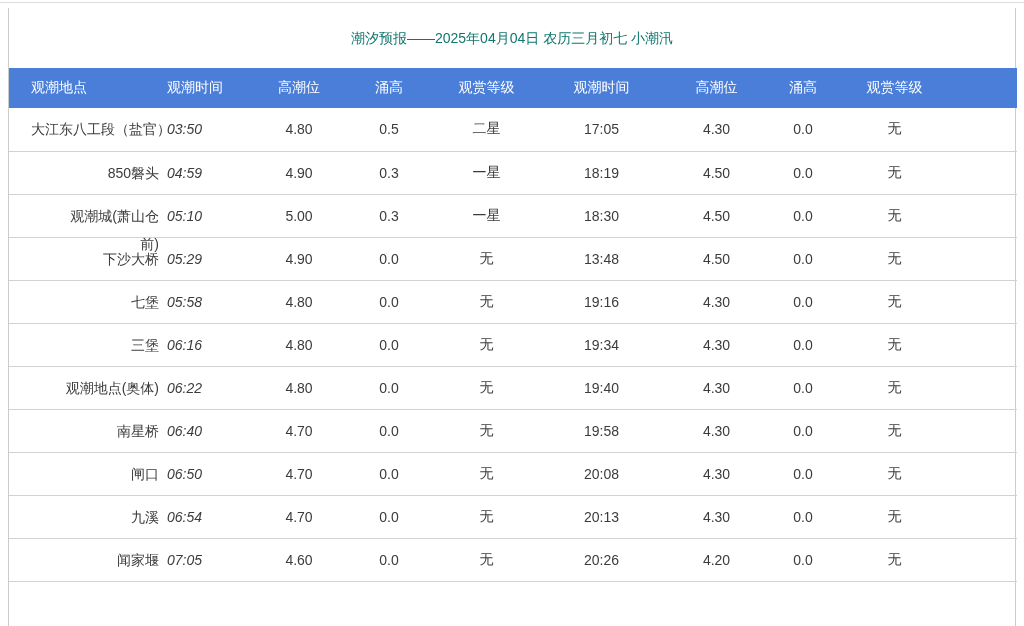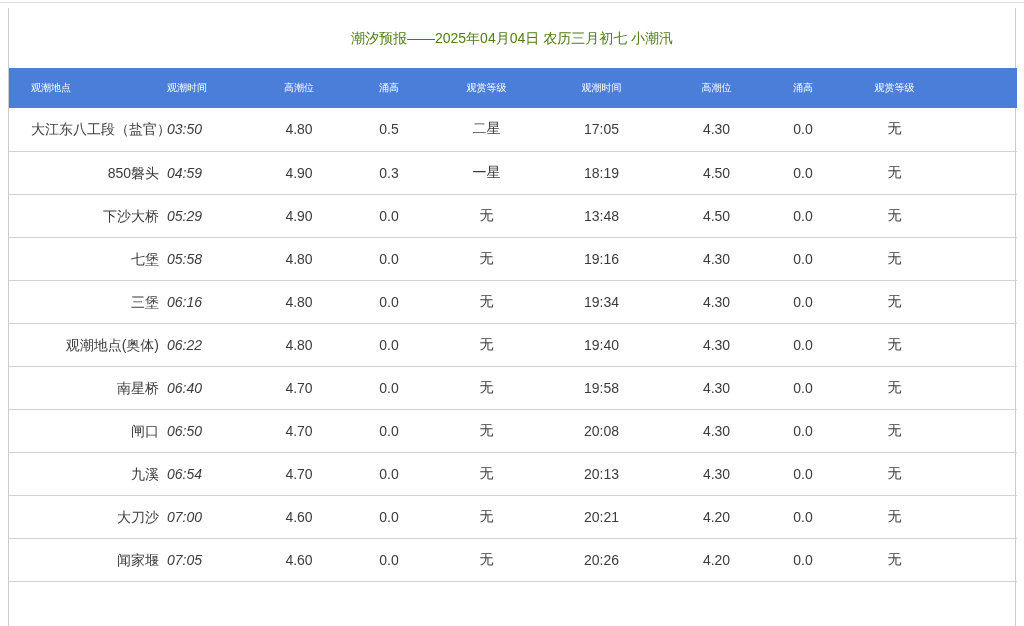--- a/index.html
+++ b/index.html
@@ -13,26 +13,26 @@
   .container {
     margin: 5px 8px 0 8px;
     border-left: 1px solid #cccccc;
     border-right: 1px solid #cccccc;
     min-height: 640px;
     background: #fff;
   }
   .title {
     height: 60px; line-height: 60px;
     text-align: center;
-    font-size: 14px; color: #4d7c0f;
+    font-size: 14px; color: #0f766e;
   }
   table { width: 100%; border-collapse: collapse; table-layout: fixed; }
   thead tr { background: #4a7ed9; height: 40px; }
   th {
-    color: #ffffff; font-weight: normal; font-size: 10px;
+    color: #ffffff; font-weight: normal; font-size: 14px;
     text-align: center; vertical-align: middle;
   }
   tbody td {
     height: 43px; font-size: 14px; color: #3b3b3b;
     border-bottom: 1px solid #d2d2d2;
     text-align: center; vertical-align: middle;
     overflow: visible;
   }
   
   .w0 { width: 150px; } .w1 { width: 105px; font-style: italic; } .w2 { width: 70px; }
@@ -106,20 +106,35 @@
             <td class="c3 w3">0.3</td>
             <td class="c4 w4">一星</td>
             <td class="c5 w5">18:19</td>
             <td class="c6 w6">4.50</td>
             <td class="c7 w7">0.0</td>
             <td class="c8 w8">无</td>
             <td class="c9 w9"></td>
           </tr>
           <tr>
             <td class="c0 w0">
+              <div class="loc-inner">观潮城(萧山仓
+前)</div>
+            </td>
+            <td class="c1 w1">05:10</td>
+            <td class="c2 w2">5.00</td>
+            <td class="c3 w3">0.3</td>
+            <td class="c4 w4">一星</td>
+            <td class="c5 w5">18:30</td>
+            <td class="c6 w6">4.50</td>
+            <td class="c7 w7">0.0</td>
+            <td class="c8 w8">无</td>
+            <td class="c9 w9"></td>
+          </tr>
+          <tr>
+            <td class="c0 w0">
               <div class="loc-inner">下沙大桥</div>
             </td>
             <td class="c1 w1">05:29</td>
             <td class="c2 w2">4.90</td>
             <td class="c3 w3">0.0</td>
             <td class="c4 w4">无</td>
             <td class="c5 w5">13:48</td>
             <td class="c6 w6">4.50</td>
             <td class="c7 w7">0.0</td>
             <td class="c8 w8">无</td>
@@ -198,34 +213,20 @@
           <tr>
             <td class="c0 w0">
               <div class="loc-inner">九溪</div>
             </td>
             <td class="c1 w1">06:54</td>
             <td class="c2 w2">4.70</td>
             <td class="c3 w3">0.0</td>
             <td class="c4 w4">无</td>
             <td class="c5 w5">20:13</td>
             <td class="c6 w6">4.30</td>
-            <td class="c7 w7">0.0</td>
-            <td class="c8 w8">无</td>
-            <td class="c9 w9"></td>
-          </tr>
-          <tr>
-            <td class="c0 w0">
-              <div class="loc-inner">大刀沙</div>
-            </td>
-            <td class="c1 w1">07:00</td>
-            <td class="c2 w2">4.60</td>
-            <td class="c3 w3">0.0</td>
-            <td class="c4 w4">无</td>
-            <td class="c5 w5">20:21</td>
-            <td class="c6 w6">4.20</td>
             <td class="c7 w7">0.0</td>
             <td class="c8 w8">无</td>
             <td class="c9 w9"></td>
           </tr>
           <tr>
             <td class="c0 w0">
               <div class="loc-inner">闻家堰</div>
             </td>
             <td class="c1 w1">07:05</td>
             <td class="c2 w2">4.60</td>

